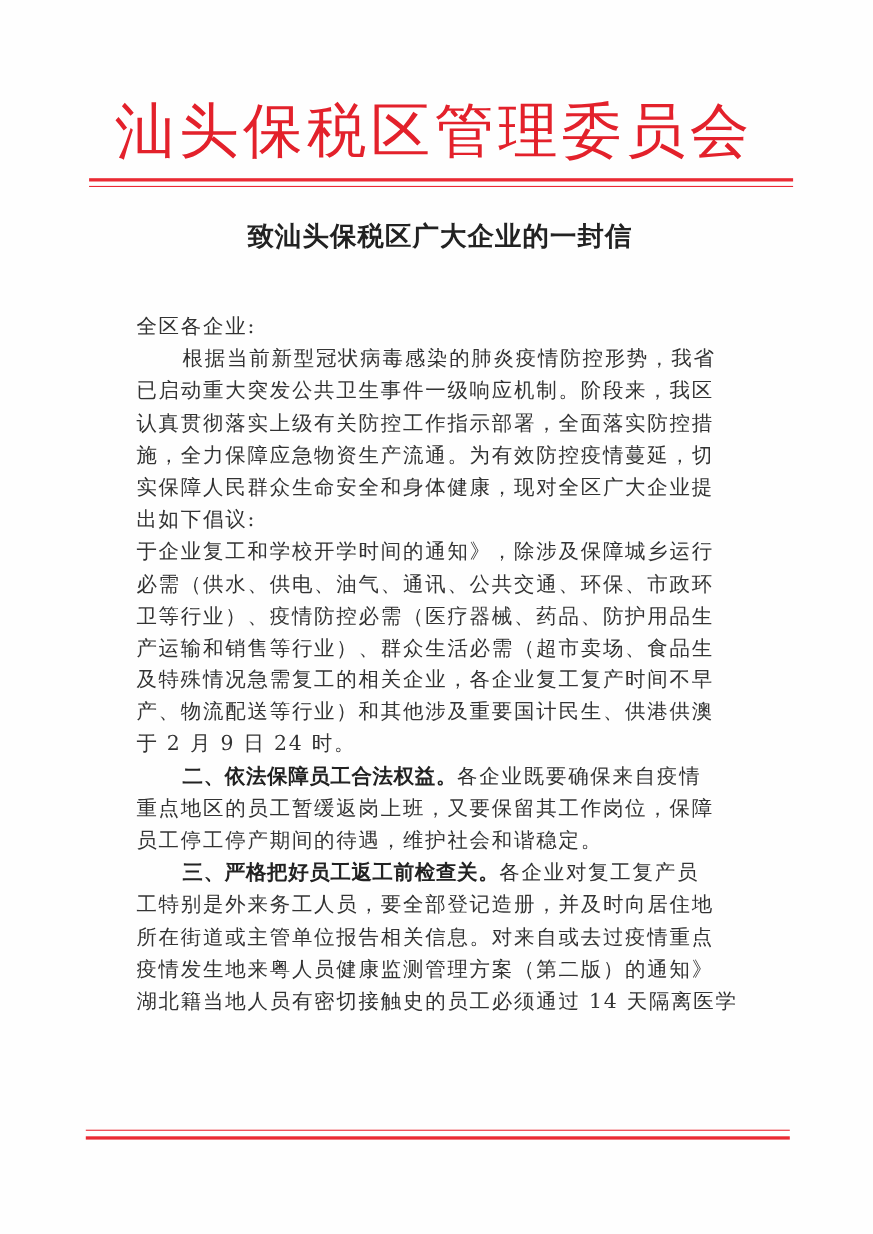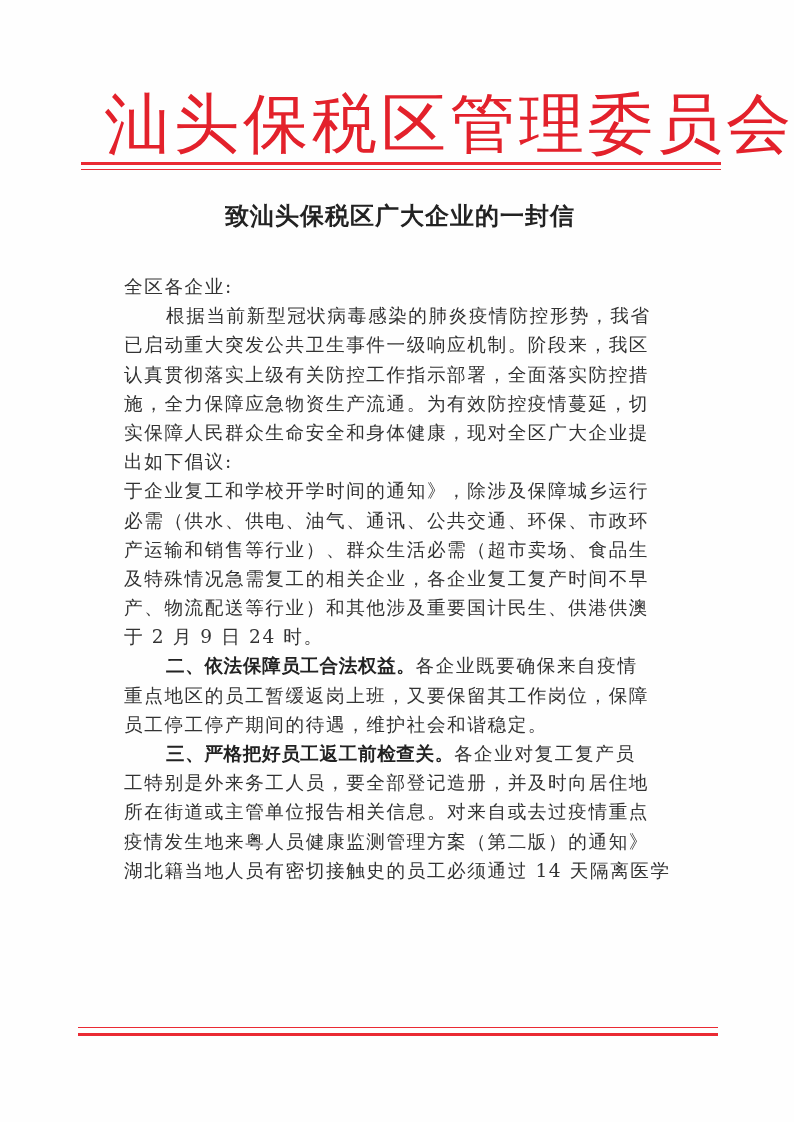--- a/index.html
+++ b/index.html
@@ -1,34 +1,34 @@
 <!DOCTYPE html>
 <html><head>
 <meta charset="utf-8">
 <style>
   html, body { margin: 0; padding: 0; background: #ffffff; }
   body { width: 794px; height: 1122px; position: relative; overflow: hidden; }
   .page { position: absolute; left: 0; top: 0; width: 794px; height: 1122px; background: #fefefe; }
   .letterhead {
     position: absolute; left: 105px; top: 92px; width: 600px; height: 64px;
-    color: #e3212b; font-family: Liberation Sans, sans-serif; font-size: 65px;
+    color: #e3212b; font-family: Liberation Mono, monospace; font-size: 54px;
     line-height: 64px; letter-spacing: 4px; text-align: left; white-space: nowrap;
   }
   .rule { position: absolute; background: #ea2a33; }
   .rule.top-thick { left: 81px; top: 162px; width: 640px; height: 3px; }
   .rule.top-thin  { left: 81px; top: 169px; width: 640px; height: 1px; }
   .rule.bot-thin  { left: 78px; top: 1027px; width: 640px; height: 1px; }
   .rule.bot-thick { left: 78px; top: 1033px; width: 640px; height: 3px; }
   .doc-title {
     position: absolute; left: 100px; top: 200px; width: 600px; text-align: center;
     font-family: Liberation Mono, monospace; font-weight: bold; font-size: 24px;
     color: #222; letter-spacing: 1px; line-height: 36px;
   }
   .body {
-    position: absolute; left: 124px; top: 272px; width: 580px;
+    position: absolute; left: 124px; top: 283px; width: 580px;
     font-family: "DejaVu Serif", serif; font-size: 18.6px; color: #333;
     line-height: 29.2px; letter-spacing: 1.6px;
   }
   .line { white-space: nowrap; height: 29.2px; }
   .indent { padding-left: 42px; }
   .bold { font-weight: bold; font-family: "DejaVu Sans", sans-serif; color: #222; letter-spacing: 0.6px; }
 </style>
 </head>
 <body>
 
@@ -44,20 +44,21 @@
 
     <div class="line indent">根据当前新型冠状病毒感染的肺炎疫情防控形势，我省</div>
     <div class="line">已启动重大突发公共卫生事件一级响应机制。阶段来，我区</div>
     <div class="line">认真贯彻落实上级有关防控工作指示部署，全面落实防控措</div>
     <div class="line">施，全力保障应急物资生产流通。为有效防控疫情蔓延，切</div>
     <div class="line">实保障人民群众生命安全和身体健康，现对全区广大企业提</div>
     <div class="line">出如下倡议:</div>
 
     <div class="line">于企业复工和学校开学时间的通知》，除涉及保障城乡运行</div>
     <div class="line">必需（供水、供电、油气、通讯、公共交通、环保、市政环</div>
+    <div class="line">卫等行业）、疫情防控必需（医疗器械、药品、防护用品生</div>
     <div class="line">产运输和销售等行业）、群众生活必需（超市卖场、食品生</div>
     <div class="line">及特殊情况急需复工的相关企业，各企业复工复产时间不早</div>
     <div class="line">产、物流配送等行业）和其他涉及重要国计民生、供港供澳</div>
     <div class="line">于 2 月 9 日 24 时。</div>
 
     <div class="line indent"><span class="bold">二、依法保障员工合法权益。</span><span>各企业既要确保来自疫情</span></div>
     <div class="line">重点地区的员工暂缓返岗上班，又要保留其工作岗位，保障</div>
     <div class="line">员工停工停产期间的待遇，维护社会和谐稳定。</div>
 
     <div class="line indent"><span class="bold">三、严格把好员工返工前检查关。</span><span>各企业对复工复产员</span></div>

